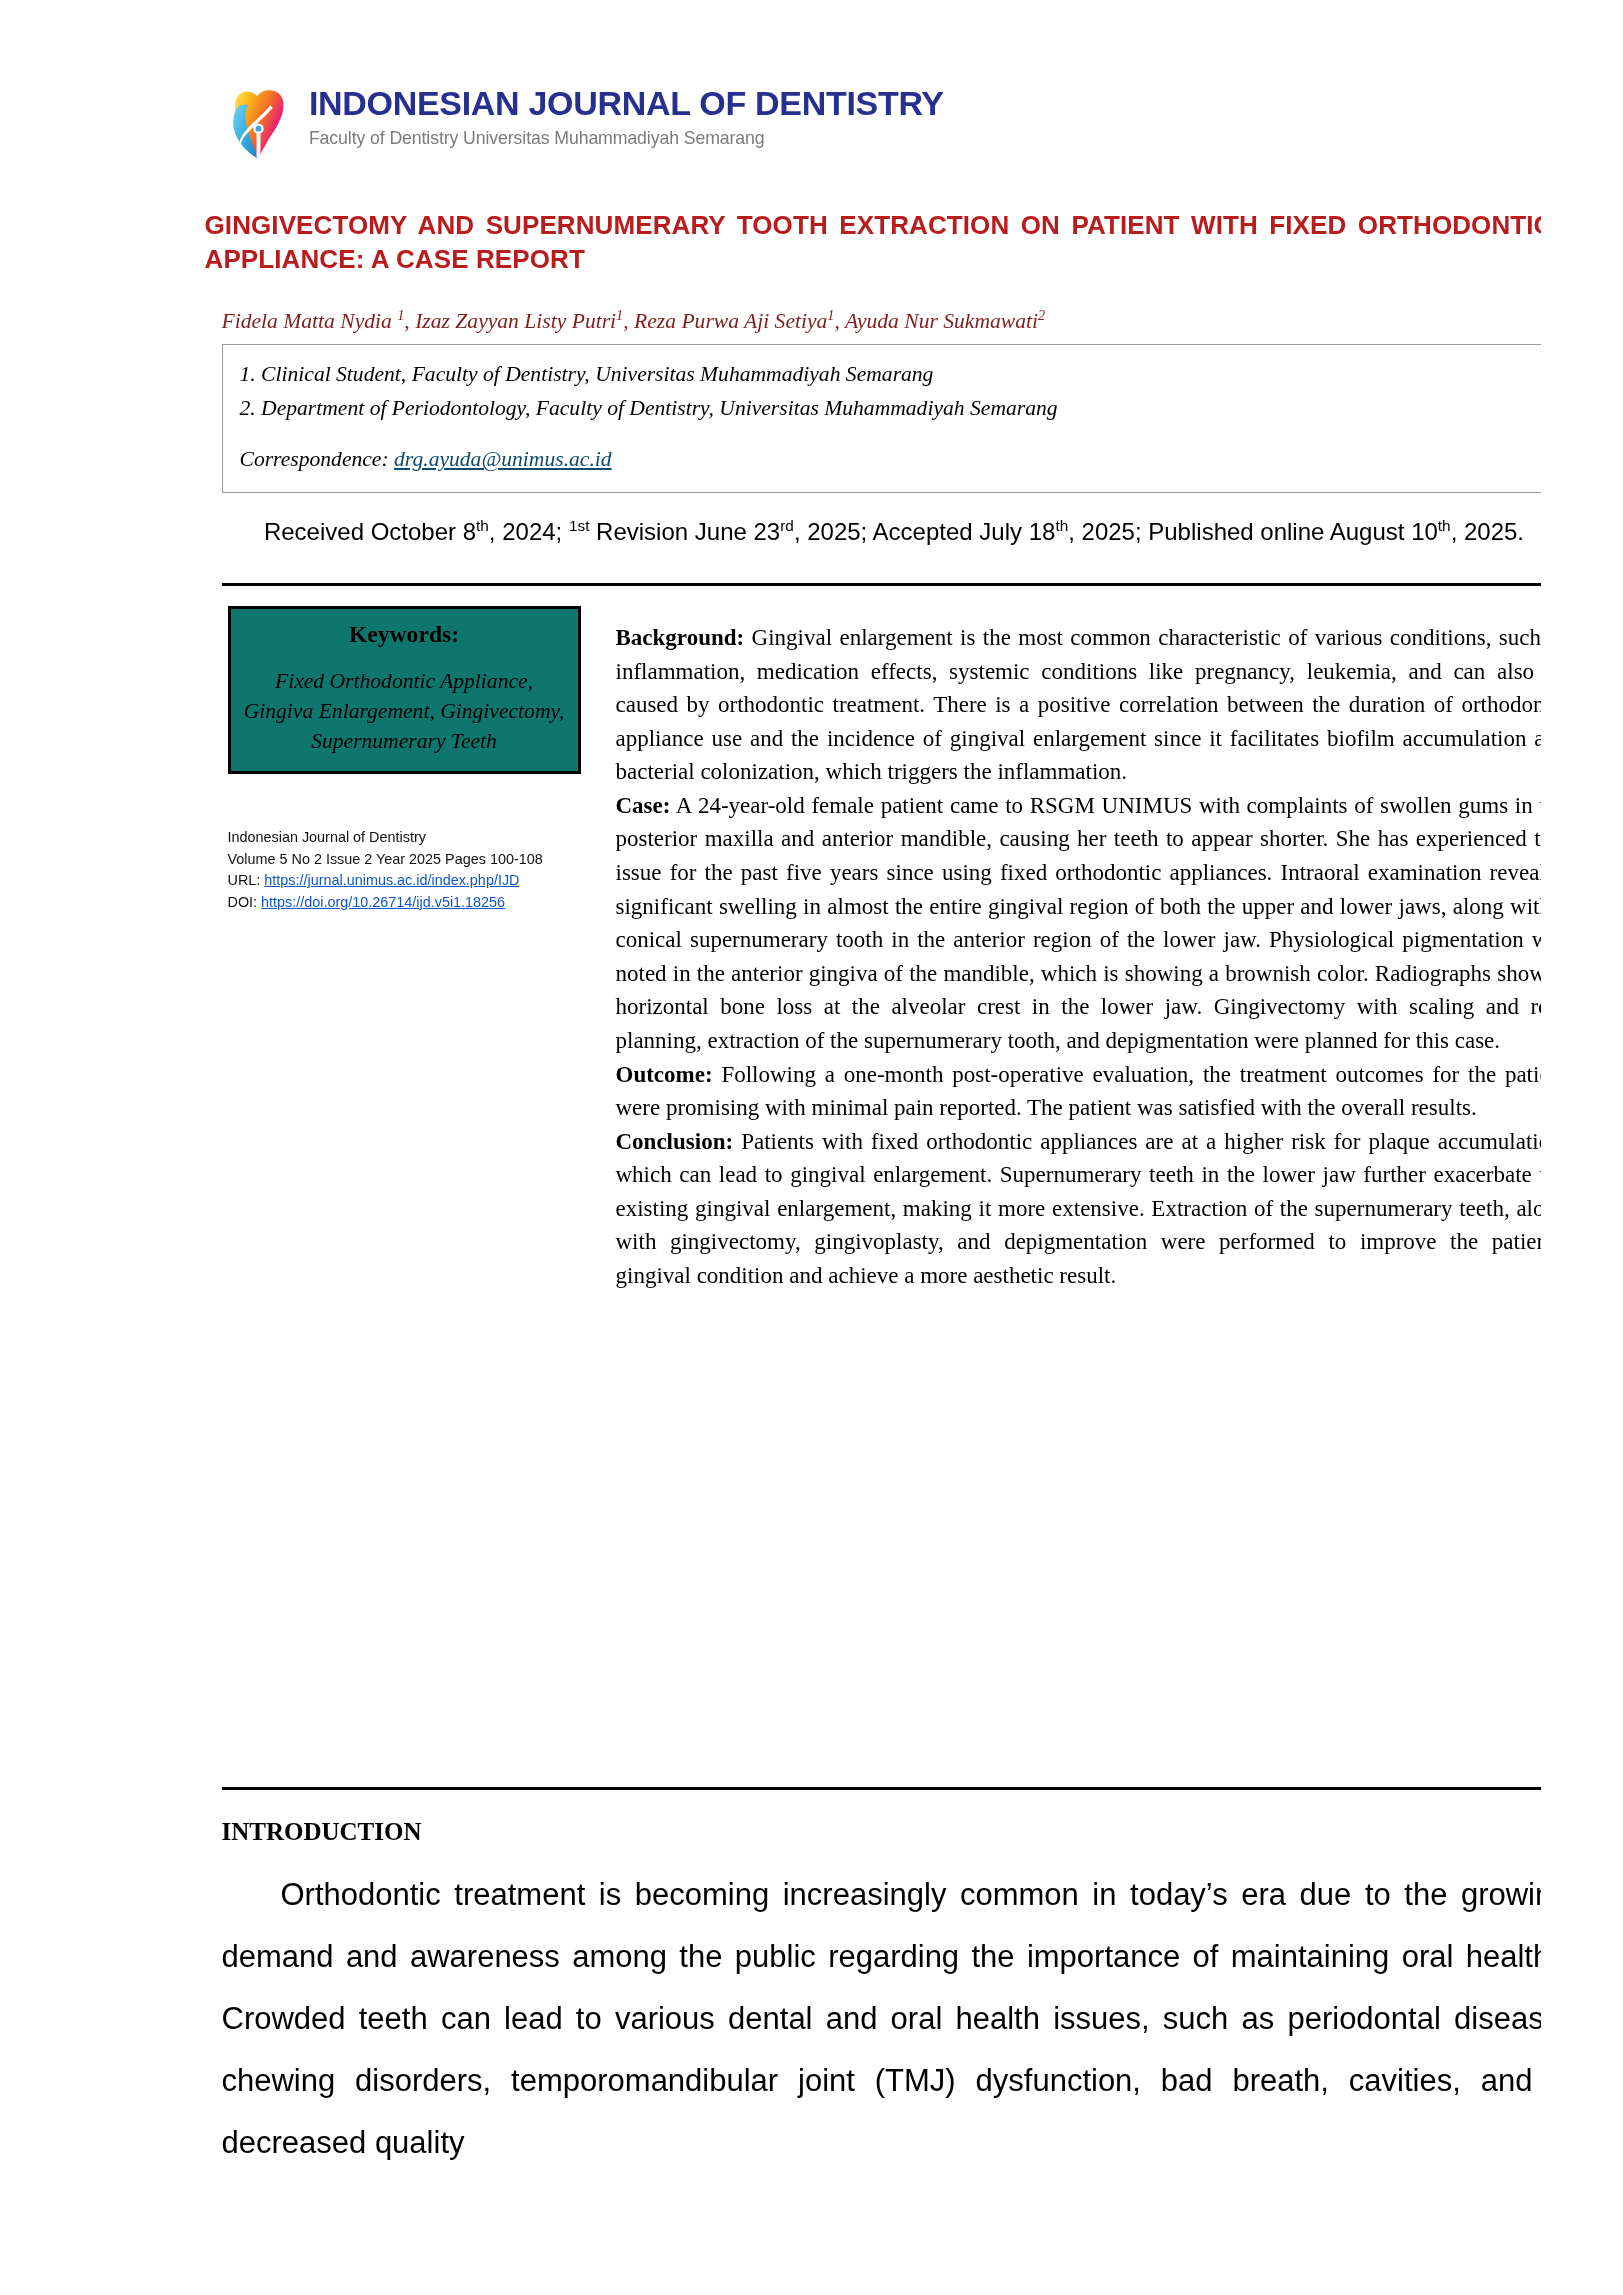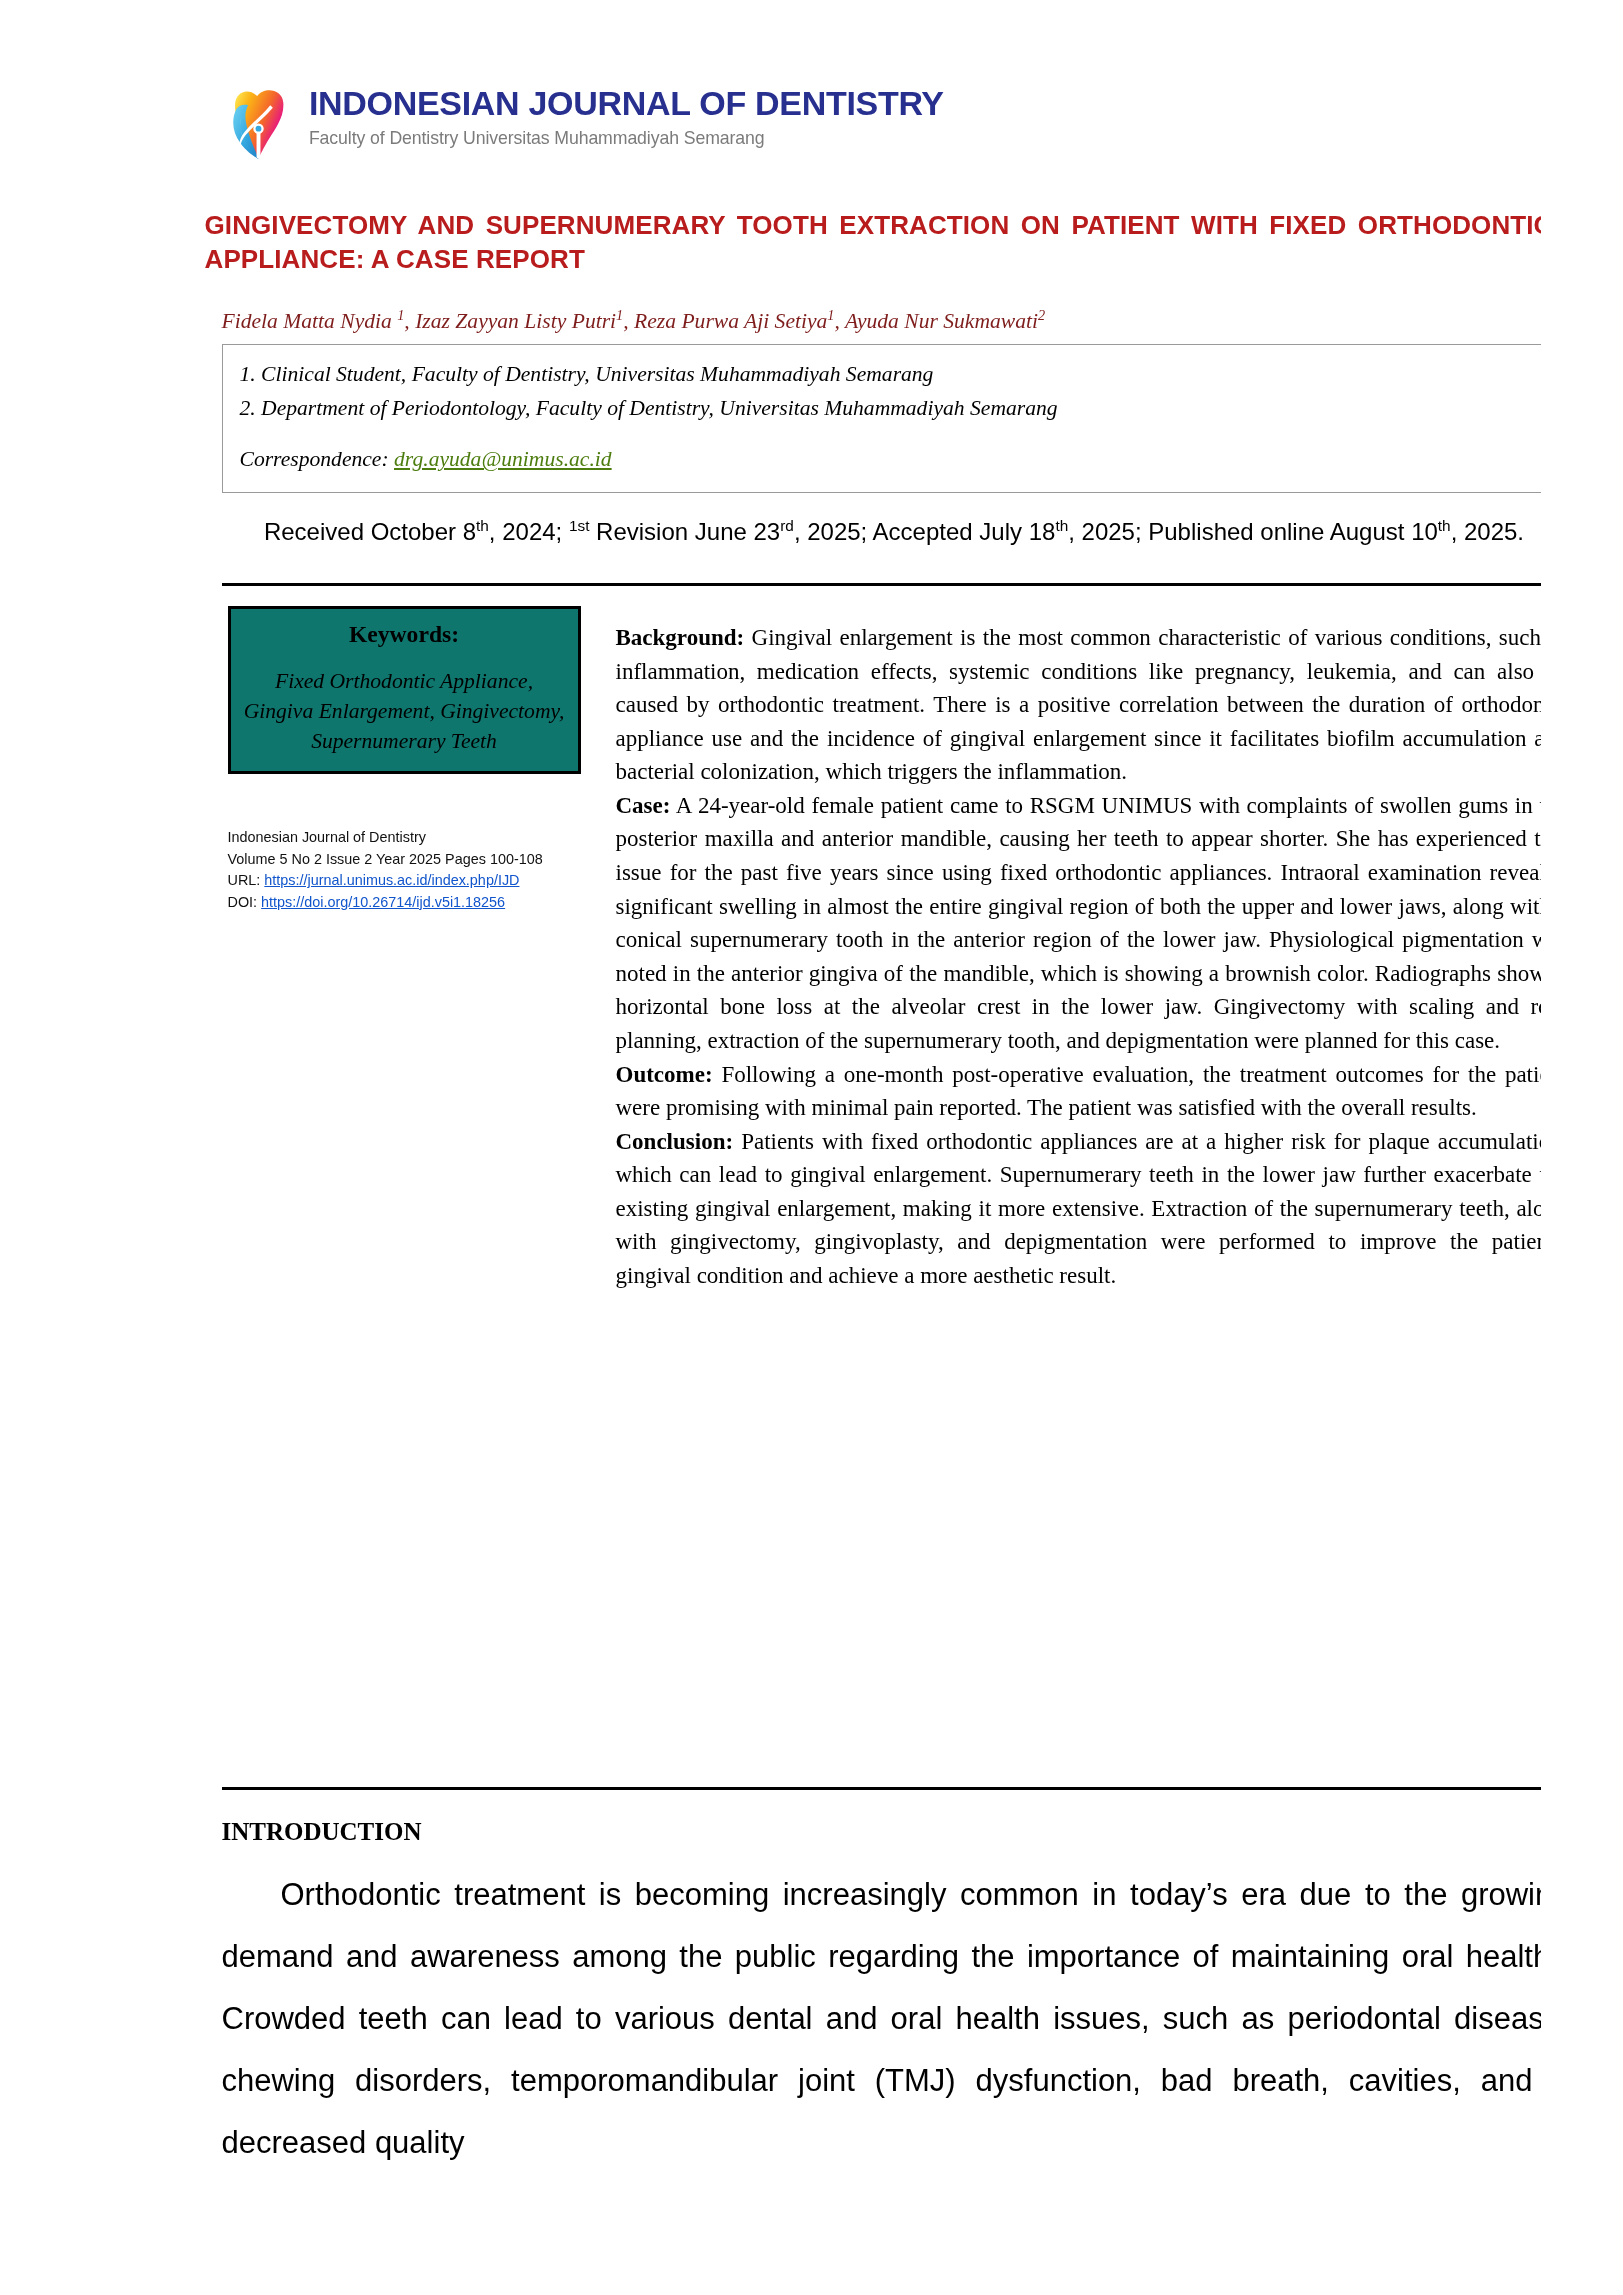--- a/index.html
+++ b/index.html
@@ -101,21 +101,21 @@
     padding: 14.4px 17px 17px 17px;
     font-family: "Liberation Serif", serif;
     font-style: italic;
     font-size: 21.6px;
     line-height: 1.45;
     color: #000;
   }
   .affil-line { margin: 0 0 2.6px 0; }
   .corr-line { margin-top: 19.6px; }
   .corr-link {
-    color: #4d7c0f;
+    color: #0c4a6e;
     font-style: italic;
   }
 
   
   .dates {
     position: absolute;
     left: 170px;
     top: 503px;
     width: 1283px;
     font-family: "Liberation Sans", sans-serif;

